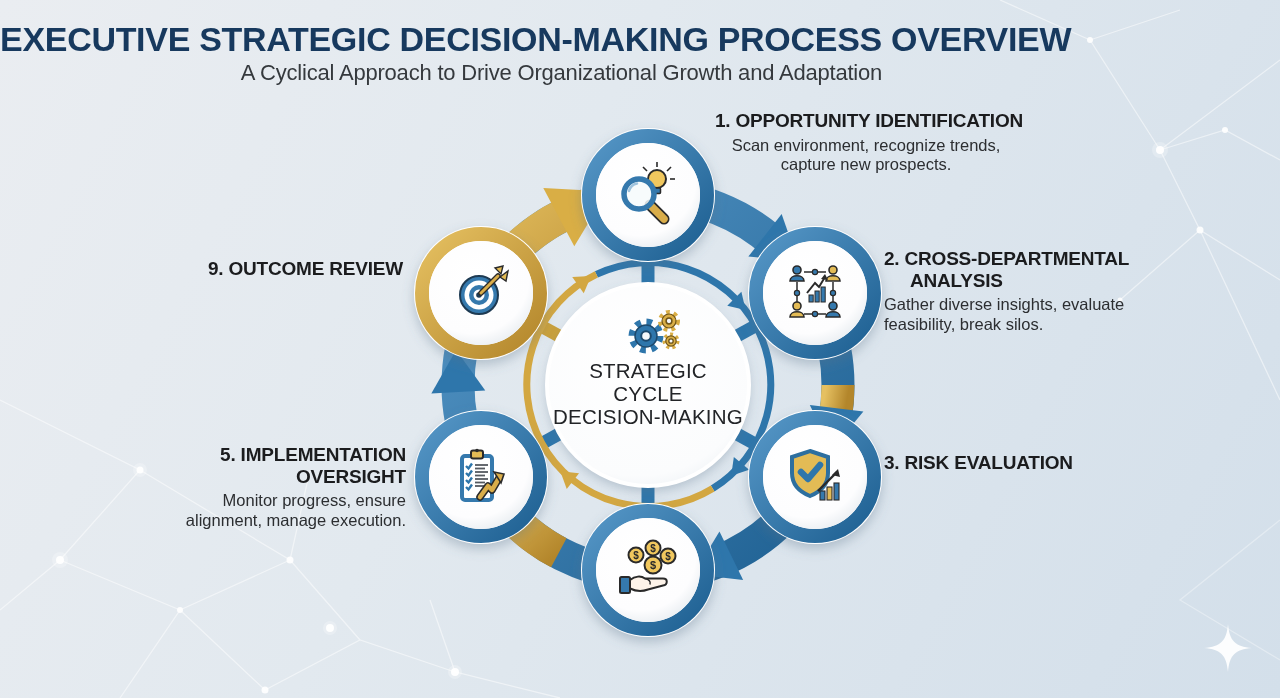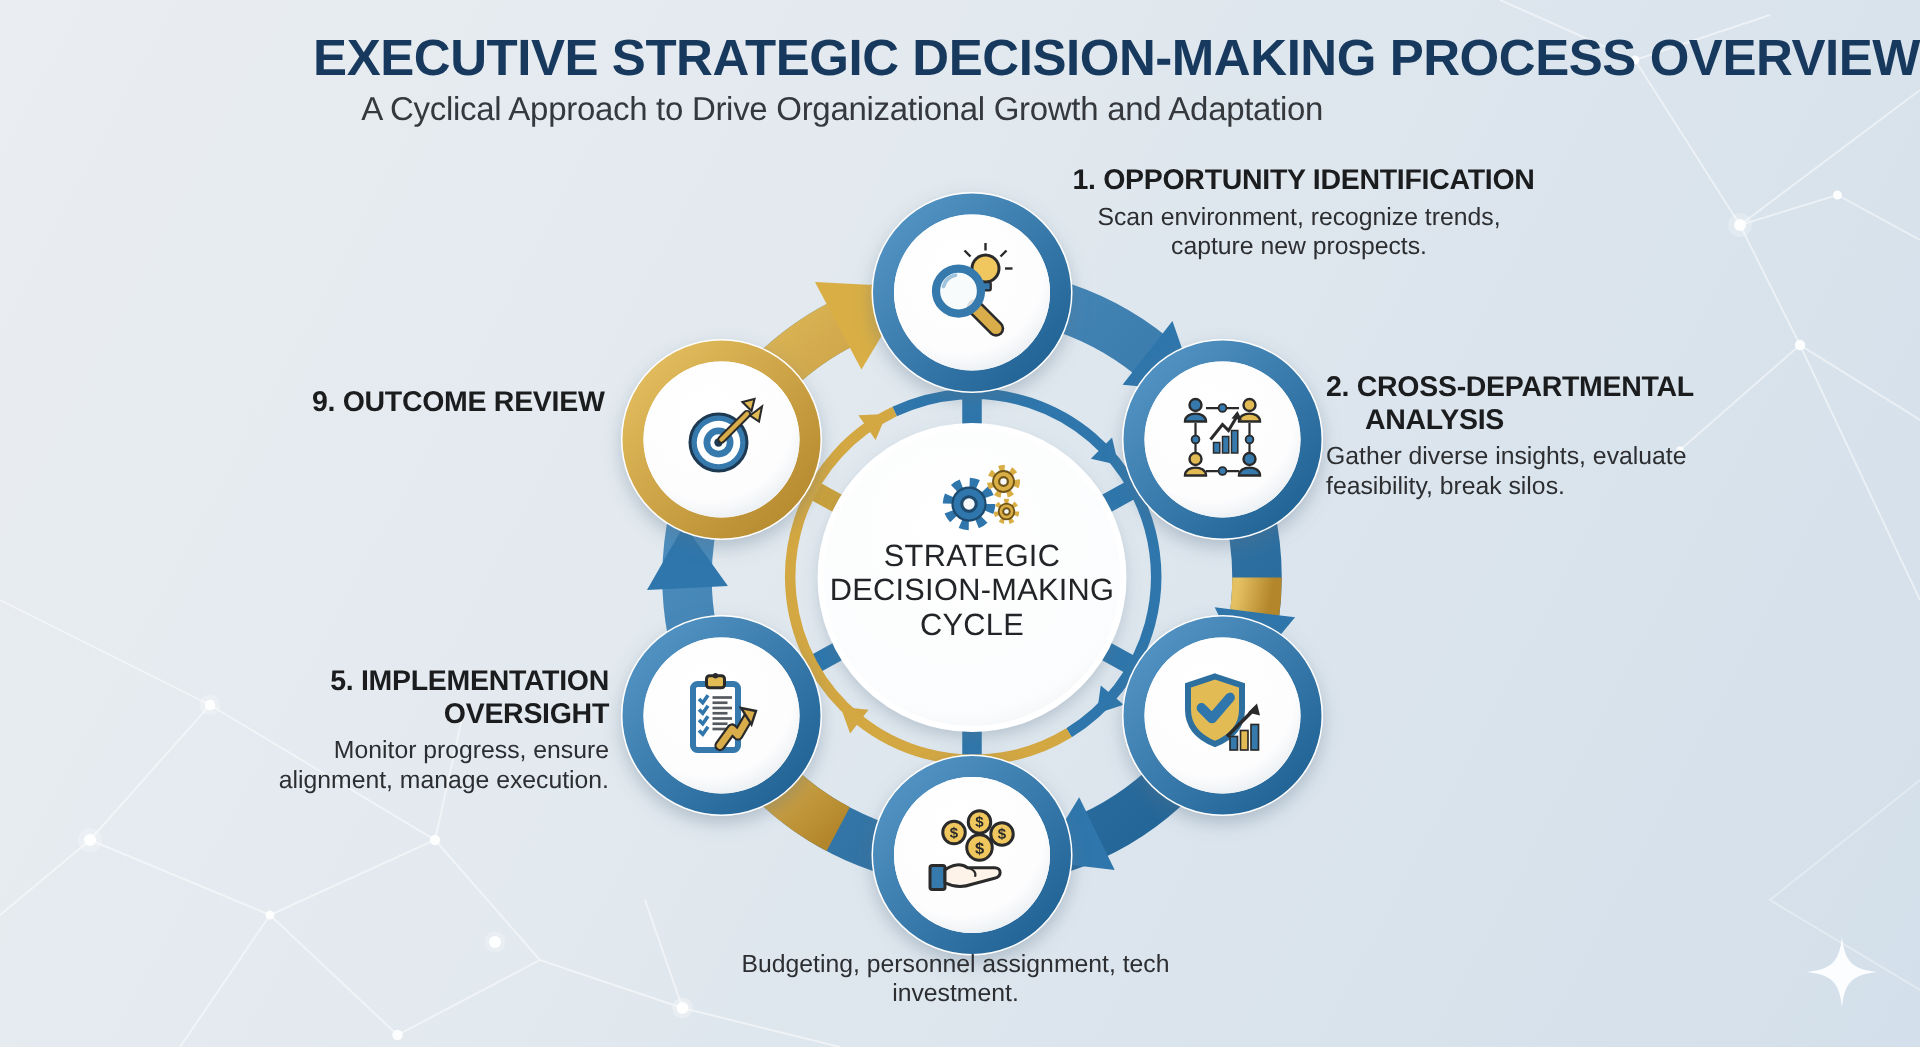--- a/index.html
+++ b/index.html
@@ -3,21 +3,21 @@
 <meta charset="utf-8">
 <style>
   html,body{margin:0;padding:0;}
   body{
     width:1280px;height:698px;overflow:hidden;position:relative;
     font-family:"Liberation Sans",sans-serif;
     background:linear-gradient(118deg,#eaedf1 0%,#e2e9ef 40%,#d3dfea 100%);
   }
   .abs{position:absolute;}
   #main-title{
-    top:20px;left:0;width:1280px;text-align:right;
+    top:20px;left:0;width:1280px;text-align:left;
     font-size:34px;font-weight:bold;letter-spacing:-0.3px;color:#17395e;
   }
   #subtitle{
     top:60px;left:0;width:1123px;text-align:center;
     font-size:22px;font-weight:500;color:#35393d;letter-spacing:-0.2px;
   }
   .step{position:absolute;}
   .step-title{
     font-size:19px;font-weight:bold;color:#1b1c1e;line-height:1.14;
     letter-spacing:-0.2px;
@@ -309,39 +309,39 @@
   </g>
 
   <path d="M1228,624 C1229.5,641 1235,646.5 1252,648 C1235,649.5 1229.5,655 1228,672 C1226.5,655 1221,649.5 1204,648 C1221,646.5 1226.5,641 1228,624 Z" fill="#ffffff" opacity="0.92"></path>
 </svg>
 
 <h1 id="main-title" class="abs" style="margin:0;">EXECUTIVE STRATEGIC DECISION-MAKING PROCESS OVERVIEW</h1>
 <div id="subtitle" class="abs">A Cyclical Approach to Drive Organizational Growth and Adaptation</div>
 
 <div id="center-label" class="abs">
   <span>STRATEGIC</span>
+  <span>CYCLE</span>
   <span>DECISION-MAKING</span>
-  <span>CYCLE</span>
 </div>
 
 <div id="step-1" class="step">
   <div class="step-title">1. OPPORTUNITY IDENTIFICATION</div>
   <div class="step-desc">Scan environment, recognize trends, capture new prospects.</div>
 </div>
 
 <div id="step-2" class="step">
   <div class="step-title">2. CROSS-DEPARTMENTAL ANALYSIS</div>
   <div class="step-desc">Gather diverse insights, evaluate feasibility, break silos.</div>
 </div>
 
 <div id="step-3" class="step">
+  <div class="step-title">3. RISK EVALUATION</div>
 </div>
 
 <div id="step-4" class="step">
-  <div class="step-desc">Budgeting, personnel assignment, tech investment.</div>
 </div>
 
 <div id="step-5" class="step">
   <div class="step-title">5. IMPLEMENTATION OVERSIGHT</div>
   <div class="step-desc">Monitor progress, ensure alignment, manage execution.</div>
 </div>
 
 <div id="step-6" class="step">
   <div class="step-title">9. OUTCOME REVIEW</div>
 </div>

